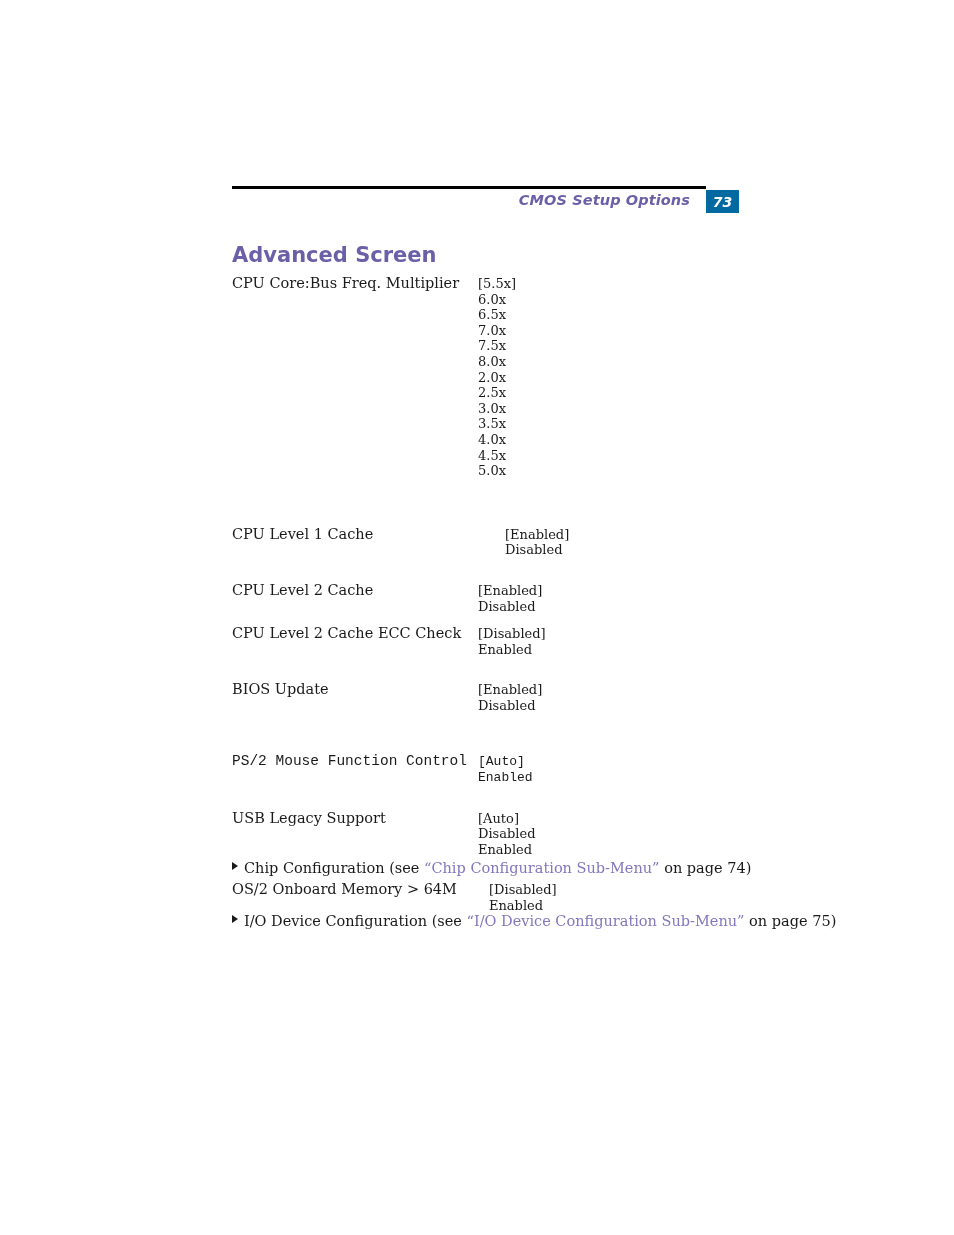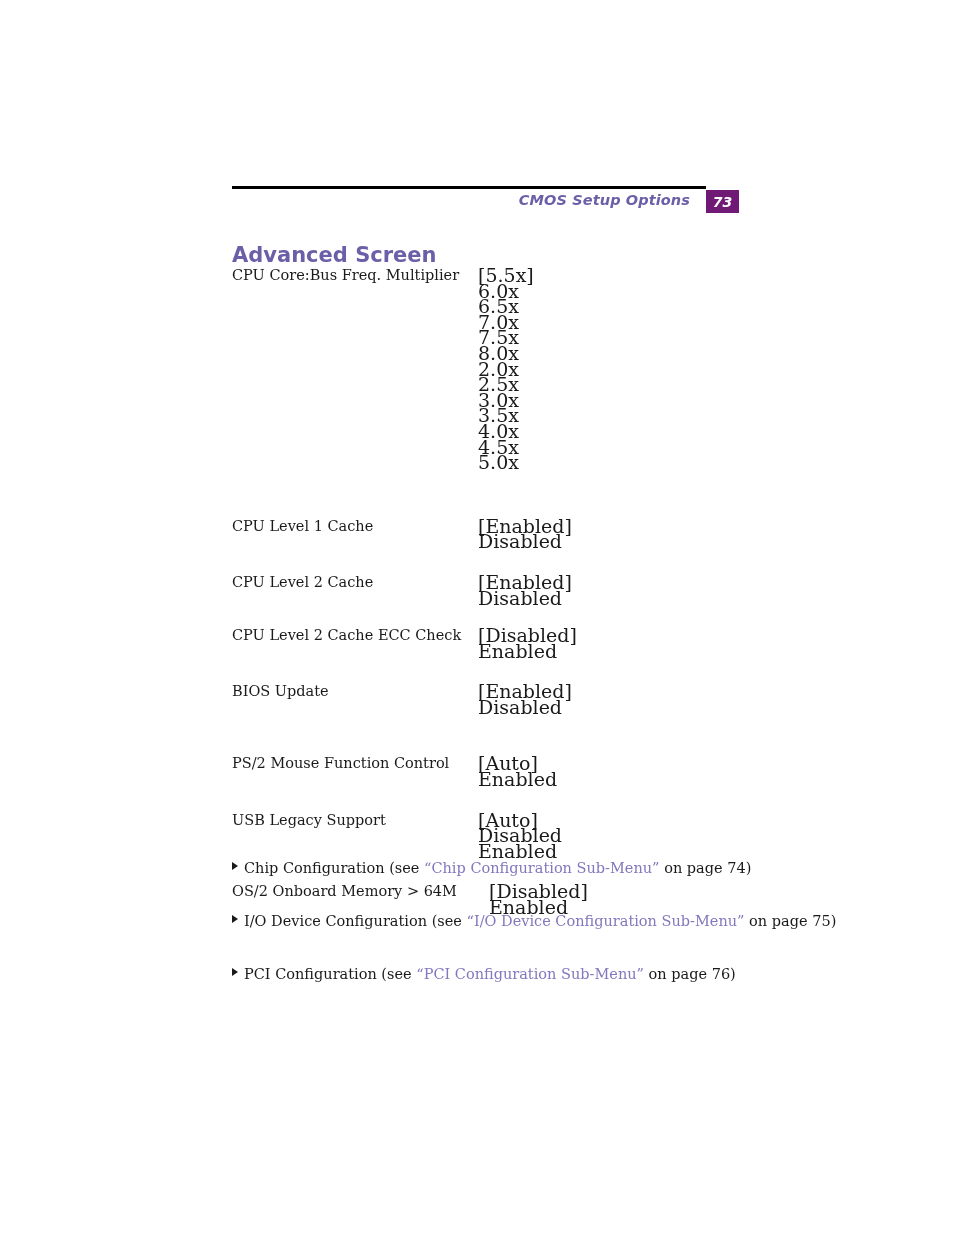--- a/index.html
+++ b/index.html
@@ -47,21 +47,21 @@
     letter-spacing: 0.1px;
     color: #6B5FA8;
     white-space: nowrap;
   }
   .page-number-box {
     position: absolute;
     left: 474px;
     top: 4px;
     width: 33px;
     height: 23px;
-    background: #701a75;
+    background: #0369a1;
     display: flex;
     align-items: center;
     justify-content: center;
   }
   .page-number {
     font-family: "DejaVu Sans", "Liberation Sans", sans-serif;
     font-weight: bold;
     font-style: italic;
     font-size: 14px;
     color: #ffffff;
@@ -77,39 +77,39 @@
     font-weight: 600;
     font-size: 21px;
     color: #6B5FA8;
     white-space: nowrap;
   }
 
   
   .options {
     position: absolute;
     left: 232px;
-    top: 268px;
+    top: 276px;
     width: 520px;
   }
   .opt-group {
     position: relative;
     display: flex;
     align-items: flex-start;
   }
   .opt-label {
     width: 246px;
     flex: 0 0 246px;
     font-size: 14.5px;
     line-height: 15.6px;
     color: #1a1a1a;
     white-space: nowrap;
   }
   .opt-values {
     flex: 1 1 auto;
-    font-size: 19px;
+    font-size: 13px;
     line-height: 15.6px;
     color: #1a1a1a;
   }
   .opt-value {
     white-space: nowrap;
   }
 
   
   .xrefs {
     position: absolute;
@@ -168,49 +168,49 @@
           <div class="opt-value">8.0x</div>
           <div class="opt-value">2.0x</div>
           <div class="opt-value">2.5x</div>
           <div class="opt-value">3.0x</div>
           <div class="opt-value">3.5x</div>
           <div class="opt-value">4.0x</div>
           <div class="opt-value">4.5x</div>
           <div class="opt-value">5.0x</div>
         </div>
       </div>
-      <div class="opt-group" style="margin-bottom: 25px;">
+      <div class="opt-group" style="margin-bottom: 25px; gap: 27px;">
         <div class="opt-label">CPU Level 1 Cache</div>
         <div class="opt-values">
           <div class="opt-value">[Enabled]</div>
           <div class="opt-value">Disabled</div>
         </div>
       </div>
-      <div class="opt-group" style="margin-bottom: 22px;">
+      <div class="opt-group" style="margin-bottom: 12px;">
         <div class="opt-label">CPU Level 2 Cache</div>
         <div class="opt-values">
           <div class="opt-value">[Enabled]</div>
           <div class="opt-value">Disabled</div>
         </div>
       </div>
       <div class="opt-group" style="margin-bottom: 25px;">
         <div class="opt-label">CPU Level 2 Cache ECC Check</div>
         <div class="opt-values">
           <div class="opt-value">[Disabled]</div>
           <div class="opt-value">Enabled</div>
         </div>
       </div>
       <div class="opt-group" style="margin-bottom: 41px;">
         <div class="opt-label">BIOS Update</div>
         <div class="opt-values">
           <div class="opt-value">[Enabled]</div>
           <div class="opt-value">Disabled</div>
         </div>
       </div>
-      <div class="opt-group" style="margin-bottom: 25px;">
+      <div class="opt-group" style="margin-bottom: 25px; font-family: Liberation Mono, monospace;">
         <div class="opt-label">PS/2 Mouse Function Control</div>
         <div class="opt-values">
           <div class="opt-value">[Auto]</div>
           <div class="opt-value">Enabled</div>
         </div>
       </div>
       <div class="opt-group" style="margin-bottom: 25px; margin-top: 8px;">
         <div class="opt-label">USB Legacy Support</div>
         <div class="opt-values">
           <div class="opt-value">[Auto]</div>
@@ -223,16 +223,15 @@
         <div class="opt-values">
           <div class="opt-value">[Disabled]</div>
           <div class="opt-value">Enabled</div>
         </div>
       </div>
     </div>
 
   <div class="xrefs">
       <div class="xref"><span class="xref-bullet"></span><span>Chip Configuration (see </span><span class="xref-link">“Chip Configuration Sub-Menu”</span><span> on page 74)</span></div>
       <div class="xref"><span class="xref-bullet"></span><span>I/O Device Configuration (see </span><span class="xref-link">“I/O Device Configuration Sub-Menu”</span><span> on page 75)</span></div>
-      <div class="xref"><span class="xref-bullet"></span><span>PCI Configuration (see </span><span class="xref-link">“PCI Configuration Sub-Menu”</span><span> on page 76)</span></div>
     </div>
 
 </div>
 
 </body></html>

